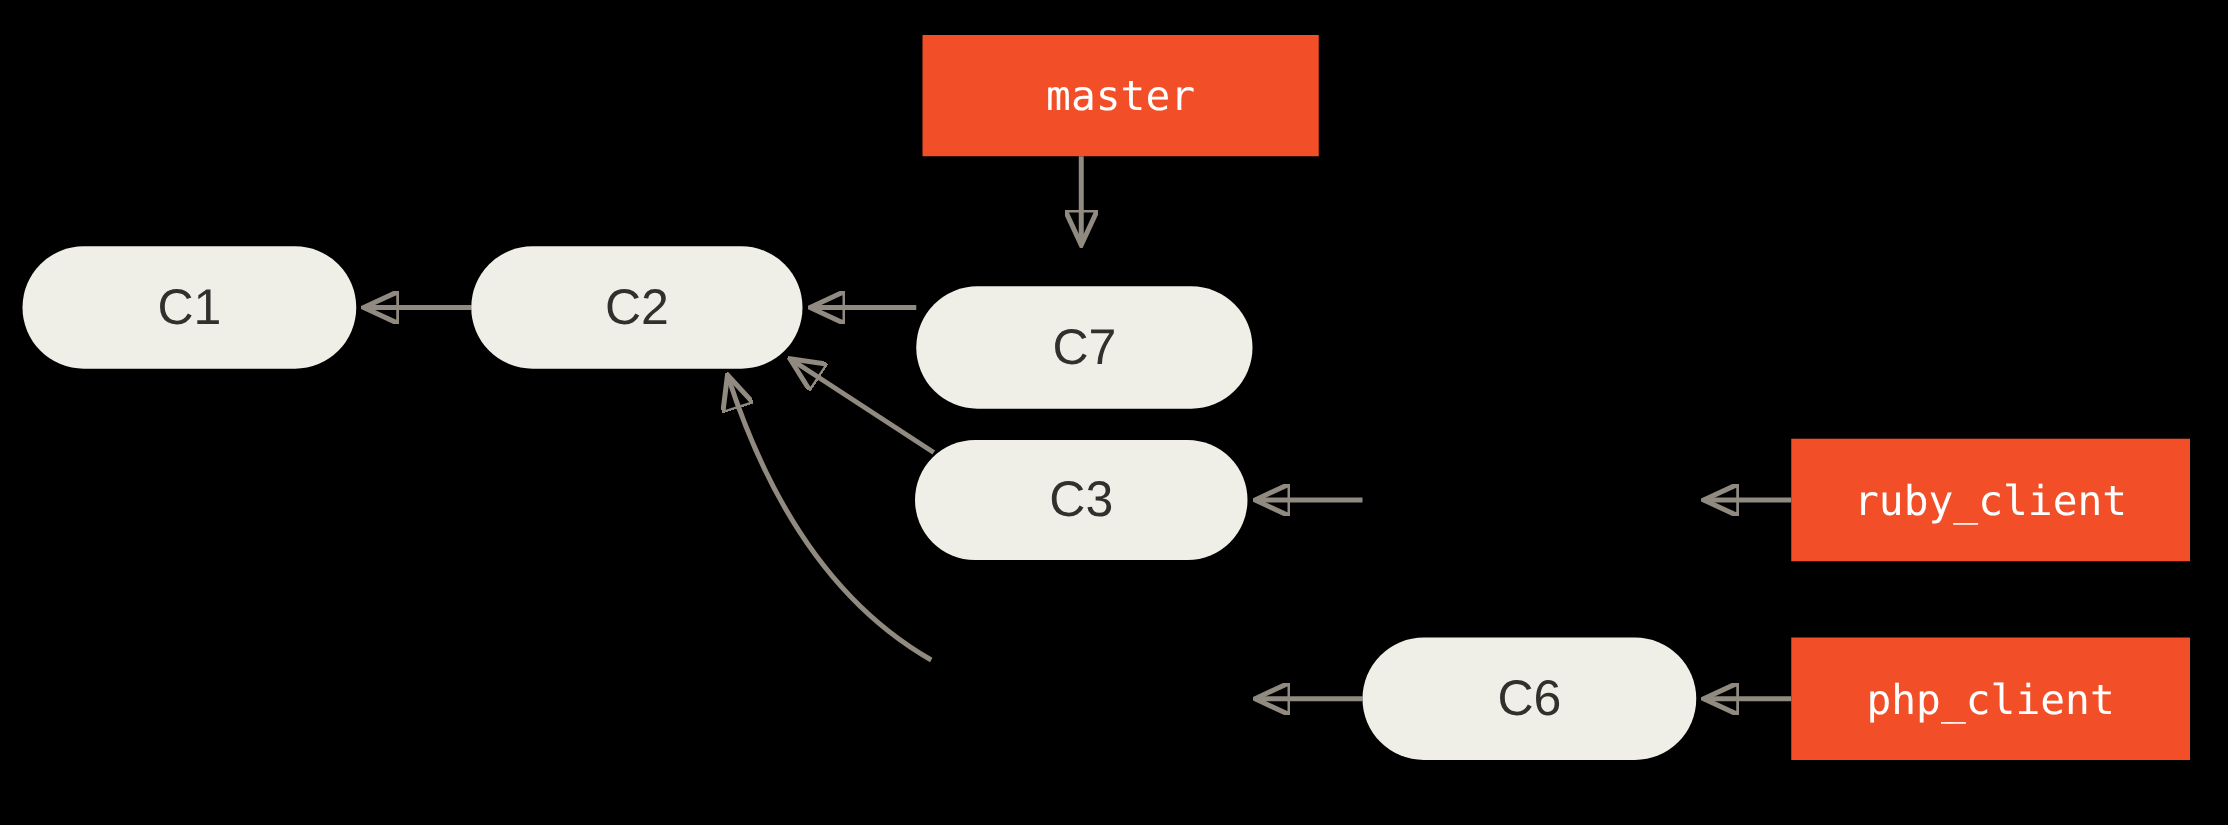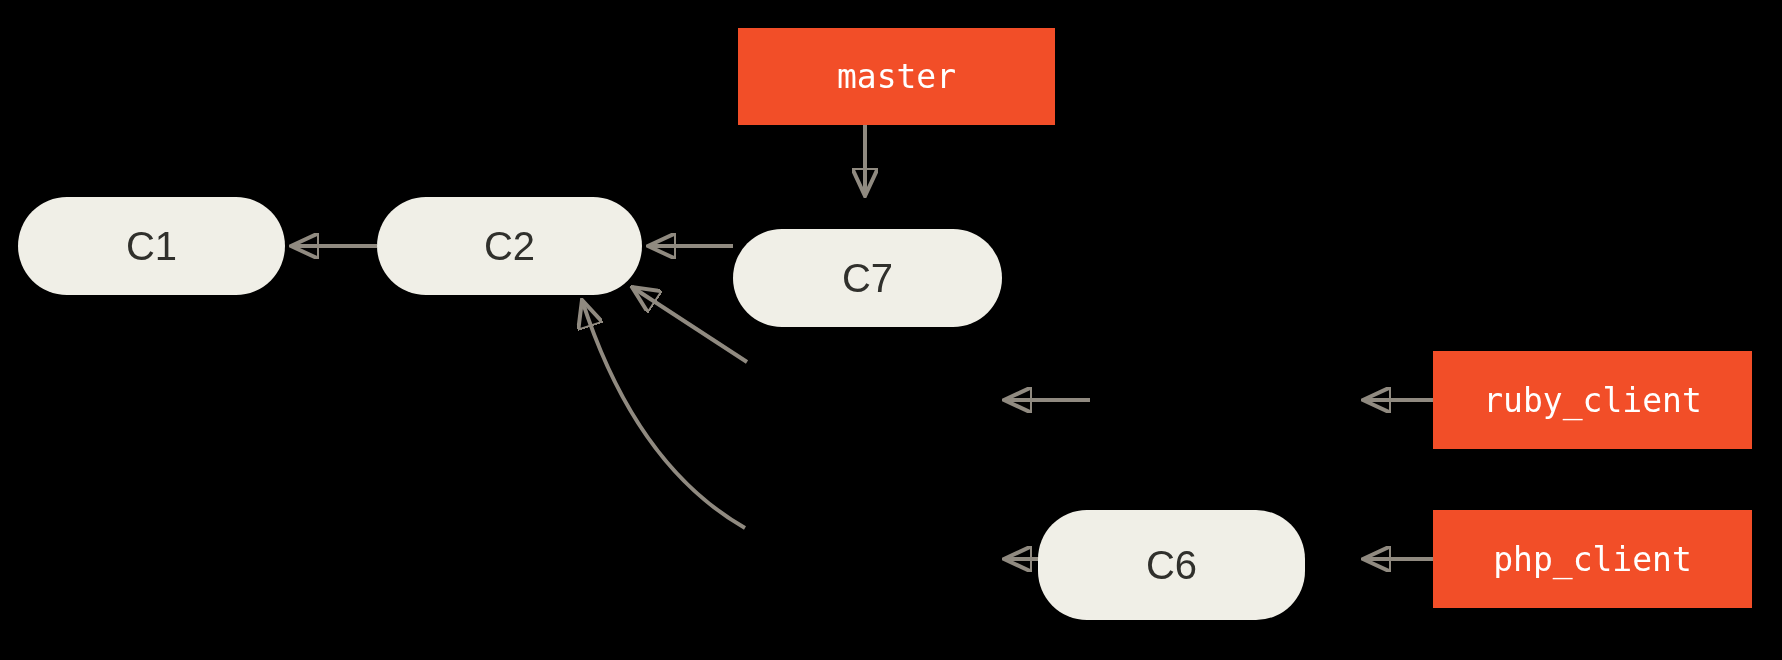--- a/index.html
+++ b/index.html
@@ -76,15 +76,16 @@
     <path d="M 1433 559 L 1363 559" marker-end="url(#arrow)"></path>
   </svg>
 
   <div class="ref" style="left:738px; top:28px; width:317px; height:97px;">master</div>
   <div class="ref" style="left:1433px; top:351px; width:319px; height:98px;">ruby_client</div>
   <div class="ref" style="left:1433px; top:510px; width:319px; height:98px;">php_client</div>
 
   <div class="node" style="left:18px;  top:197px; width:267px; height:98px;">C1</div>
   <div class="node" style="left:377px; top:197px; width:265px; height:98px;">C2</div>
   <div class="node" style="left:733px; top:197px; width:269px; height:98px;margin-top:32px;">C7</div>
-  <div class="node" style="left:1038px; top:510px; width:267px; height:110px;">C6</div>
+  <div class="node" style="left:732px; top:352px; width:266px; height:96px;">C3</div>
+  <div class="node" style="left:1090px; top:510px; width:267px; height:98px;">C6</div>
 
 </div>
 
 </body></html>

